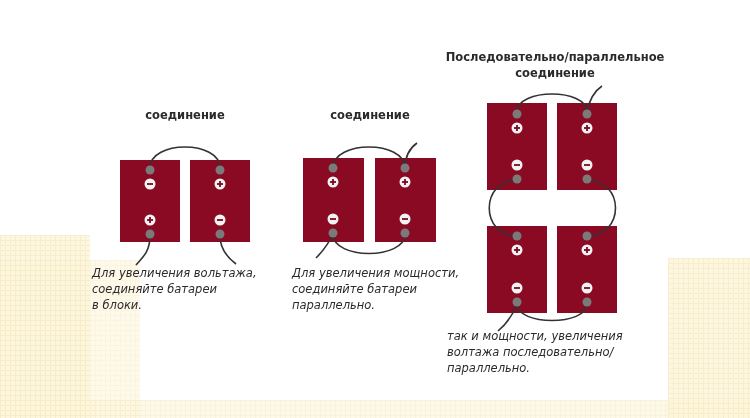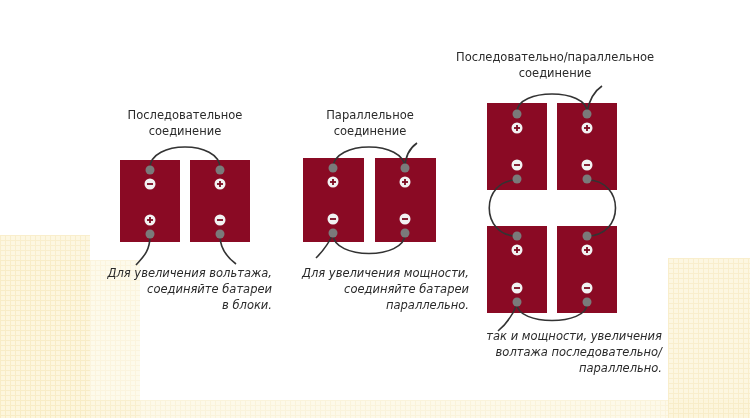--- a/index.html
+++ b/index.html
@@ -1,38 +1,36 @@
 <!DOCTYPE html>
 <html><head>
 <meta charset="utf-8">
 <style>
   html, body { margin:0; padding:0; }
   body { width:750px; height:418px; position:relative; overflow:hidden; background:#ffffff;
          font-family:"DejaVu Sans", sans-serif; }
   .bg-grid { position:absolute; background-color:#fdf6dc;
      background-image:linear-gradient(#f8ecc4 1px, transparent 1px),linear-gradient(90deg,#f8ecc4 1px, transparent 1px);
      background-size:5px 5px; opacity:0.85; }
-  .title { position:absolute; text-align:center; font-weight:normal; font-size:11.5px; color:#2a2a2a; line-height:16px; }
-  .caption { position:absolute; text-align:right; font-style:italic; font-size:11.5px; color:#2a2a2a; line-height:16px; font-family:"DejaVu Sans", sans-serif; }
+  .title { position:absolute; text-align:center; font-weight:bold; font-size:11.5px; color:#2a2a2a; line-height:16px; }
+  .caption { position:absolute; text-align:left; font-style:italic; font-size:11.5px; color:#2a2a2a; line-height:16px; font-family:"DejaVu Sans", sans-serif; }
   svg { position:absolute; left:0; top:0; }
 </style>
 </head>
 <body>
 
 <div class="bg-grid" style="left:0;top:235px;width:90px;height:183px;"></div>
 <div class="bg-grid" style="left:0;top:260px;width:140px;height:158px;opacity:0.55"></div>
 <div class="bg-grid" style="left:0;top:400px;width:750px;height:18px;opacity:0.6"></div>
 <div class="bg-grid" style="left:668px;top:258px;width:82px;height:160px;"></div>
 
 <div class="title" style="left:100px;top:107px;width:170px;">
-  <div>Последовательное</div>
   <div>соединение</div>
 </div>
 <div class="title" style="left:285px;top:107px;width:170px;">
-  <div>Параллельное</div>
   <div>соединение</div>
 </div>
 <div class="title" style="left:430px;top:49px;width:250px;">
   <div>Последовательно/параллельное</div>
   <div>соединение</div>
 </div>
 
 <svg width="750" height="418" viewBox="0 0 750 418">
   <g fill="#8a0a24">
 
@@ -139,21 +137,21 @@
       <line x1="587" y1="247" x2="587" y2="253"></line>
     <line x1="584" y1="288" x2="590" y2="288"></line>
   </g>
 </svg>
 
 <div class="caption" style="left:92px;top:265px;width:180px;">
   <div>Для увеличения вольтажа,</div>
   <div>соединяйте батареи</div>
   <div>в блоки.</div>
 </div>
-<div class="caption" style="left:279px;top:265px;width:190px;">
+<div class="caption" style="left:292px;top:265px;width:190px;">
   <div>Для увеличения мощности,</div>
   <div>соединяйте батареи</div>
   <div>параллельно.</div>
 </div>
 <div class="caption" style="left:447px;top:328px;width:215px;">
   <div>так и мощности, увеличения</div>
   <div>волтажа последовательно/</div>
   <div>параллельно.</div>
 </div>
 

